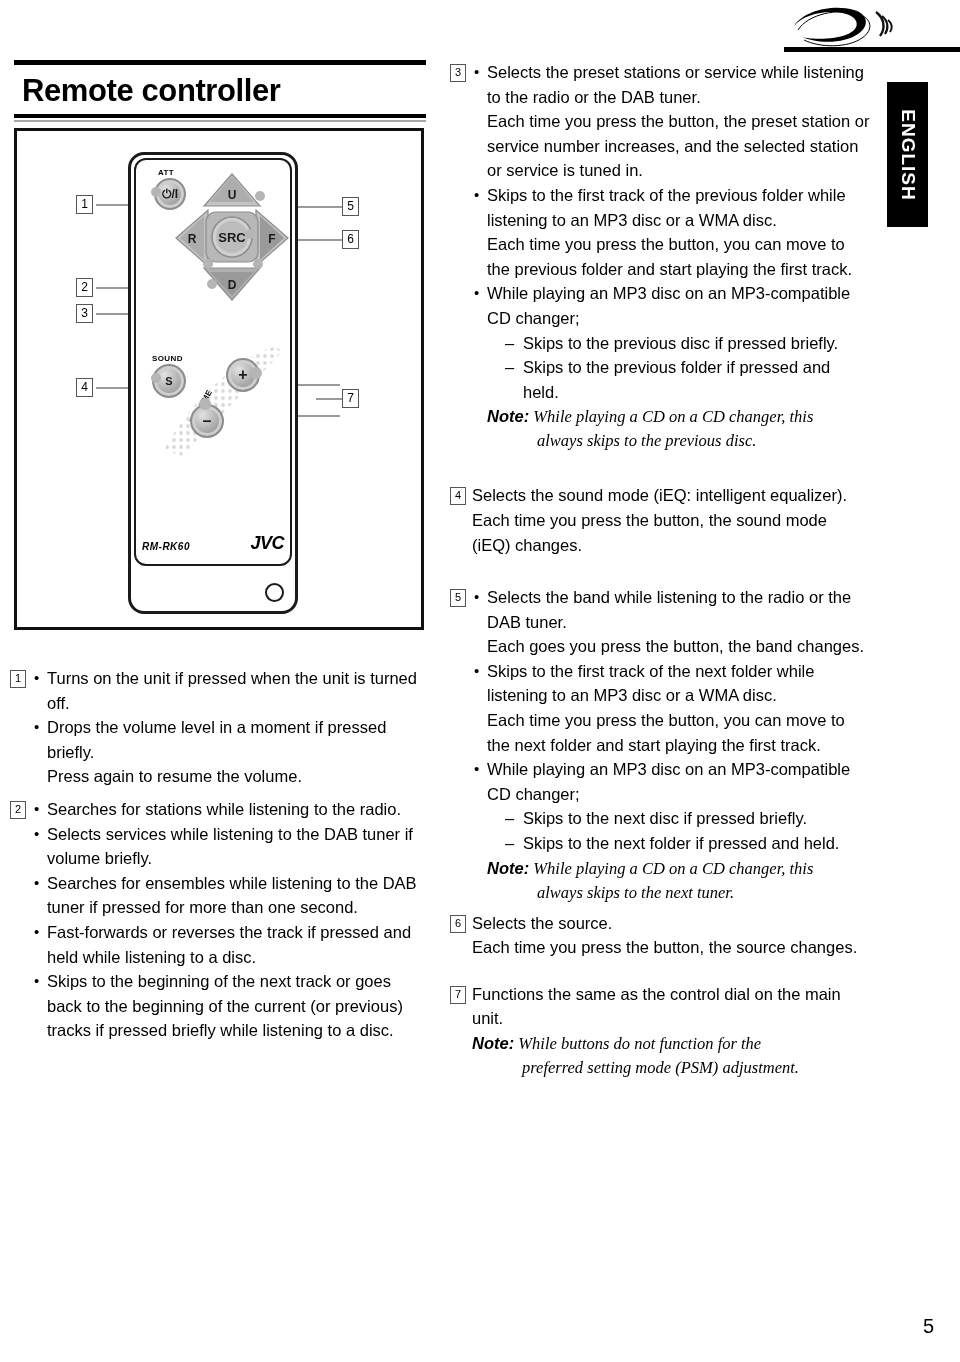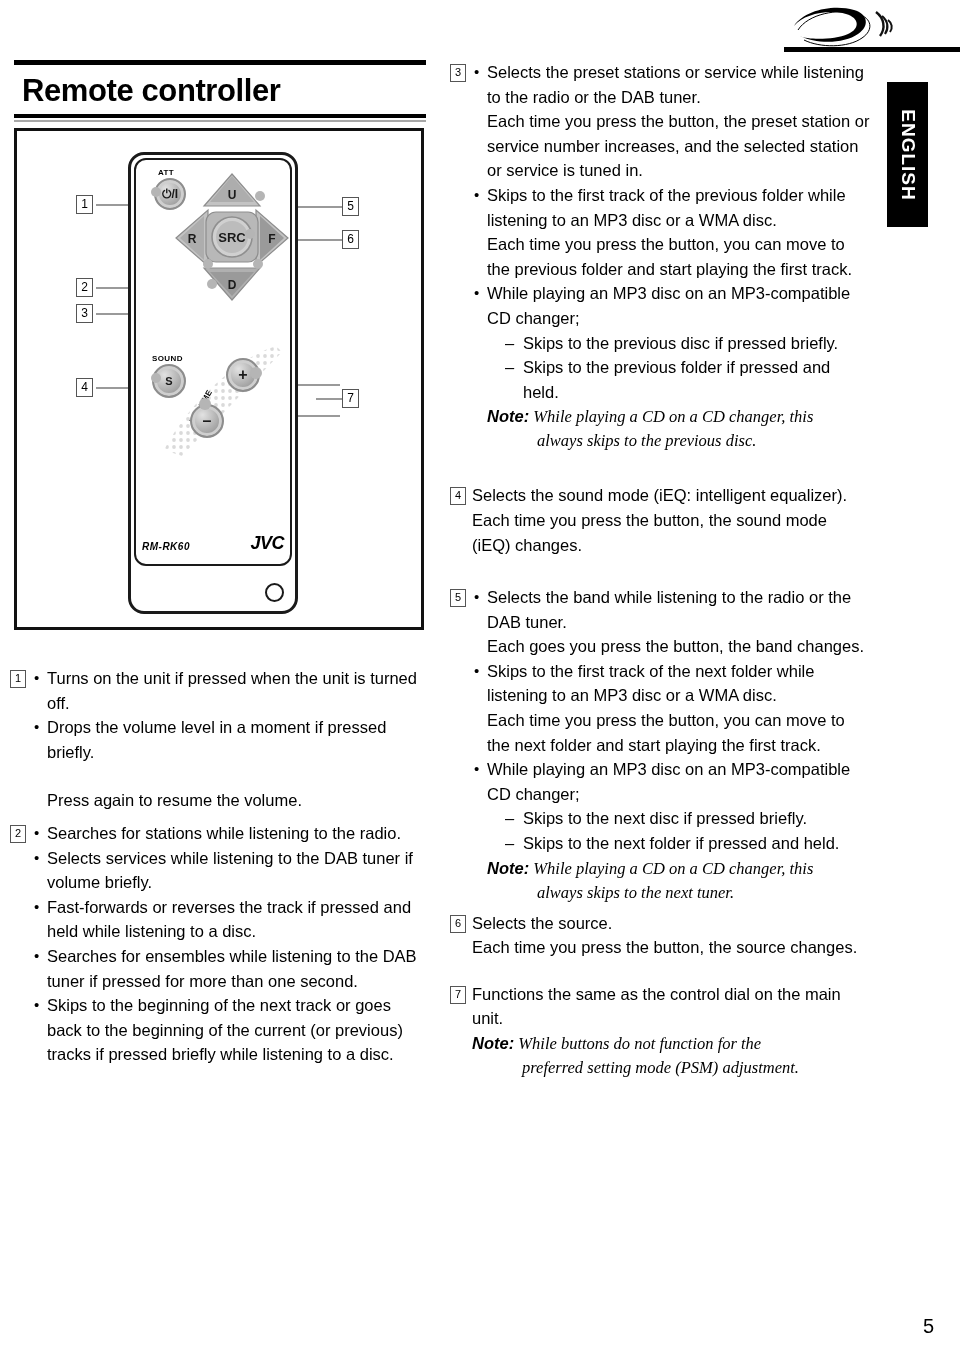--- a/index.html
+++ b/index.html
@@ -109,21 +109,21 @@
   .num{
     flex:0 0 auto;width:16px;height:18px;margin-right:6px;margin-top:4px;
     border:1.3px solid #555;background:#fff;box-sizing:border-box;
     font-size:11px;line-height:15px;text-align:center;
   }
   .body{flex:1 1 auto;font-size:16.5px;line-height:24.6px;}
 
   ul.bl{margin:0;padding:0;list-style:none;}
   ul.bl>li{position:relative;padding-left:15px;margin:0;}
   ul.bl>li:before{content:"\2022";position:absolute;left:2px;top:0;font-size:15px;}
-  ul.bl>li.plain{padding-left:15px;margin-top:24px;}
+  ul.bl>li.plain{padding-left:15px;}
   ul.bl>li.plain:before{content:"";}
 
   ul.dash{margin:0;padding:0 0 0 18px;list-style:none;}
   ul.dash>li{position:relative;padding-left:18px;}
   ul.dash>li:before{content:"\2013";position:absolute;left:0;top:0;}
 
   .note{
     font-family:"Liberation Serif",serif;
     font-style:italic;font-size:16.5px;line-height:24px;
     padding-left:0;text-indent:0;
@@ -278,22 +278,22 @@
         </ul>
       </div>
     </div>
 
     <div class="item" style="margin-top:8px;">
       <div class="num">2</div>
       <div class="body">
         <ul class="bl">
           <li>Searches for stations while listening to the radio.</li>
           <li>Selects services while listening to the DAB tuner if volume briefly.</li>
+          <li>Searches for ensembles while listening to the DAB tuner if pressed for more than one second.</li>
           <li>Fast-forwards or reverses the track if pressed and held while listening to a disc.</li>
-          <li>Searches for ensembles while listening to the DAB tuner if pressed for more than one second.</li>
           <li>Skips to the beginning of the next track or goes back to the beginning of the current (or previous) tracks if pressed briefly while listening to a disc.</li>
         </ul>
       </div>
     </div>
 
   </div>
 
   <div class="items-right">
 
     <div class="item">

